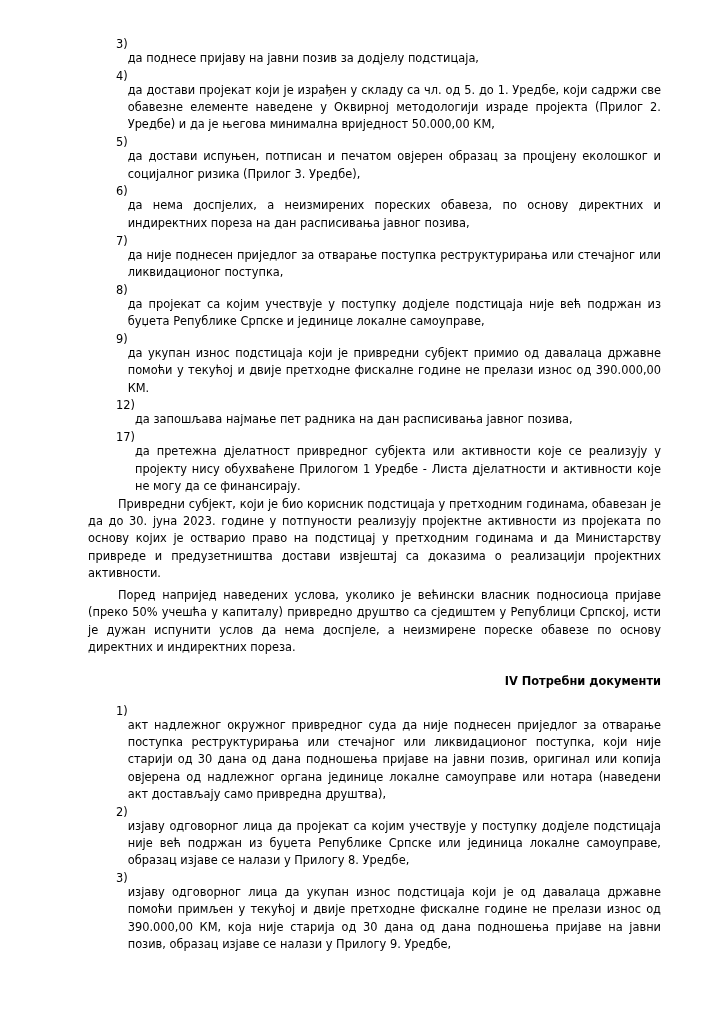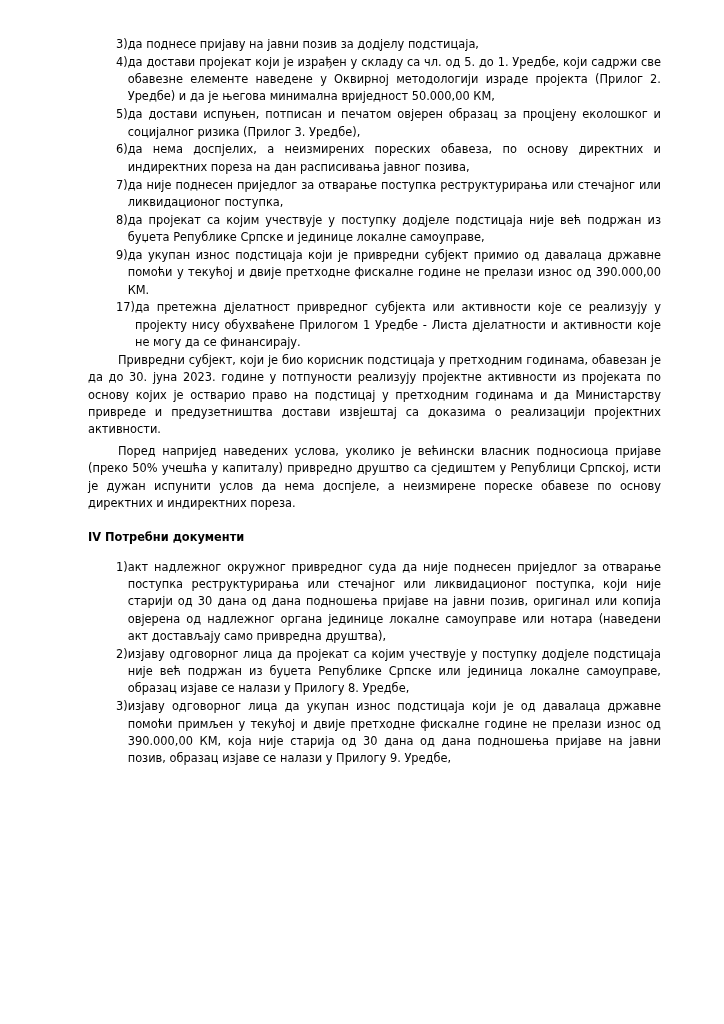--- a/index.html
+++ b/index.html
@@ -37,41 +37,42 @@
   .num-item .num {
     flex: 0 0 auto;
     text-align: left;
     white-space: pre;
     padding-left: 28px;
   }
   .num-item .txt {
     flex: 1 1 auto;
     text-align: justify;
     text-justify: inter-word;
+    margin-top: 14px;
   }
   .num-item .txt.nojust {
     text-align: left;
   }
   .plain-para {
     margin: 0 0 0.5px 0;
     text-indent: 30px;
     text-align: justify;
     text-justify: inter-word;
   }
   .sub-line {
     margin: 0;
     padding-left: 63px;
     text-align: left;
   }
   .section-head {
     font-weight: bold;
     font-size: 11.4px;
     margin: 17px 0 12px 0;
     padding-left: 0px;
-    text-align: left;
+    text-align: right;
   }
   .gap-xs { height: 4px; }
 </style>
 </head>
 <body>
 
 <div class="page">
   <div class="doc-body">
 
     <div class="num-item">
@@ -104,20 +105,24 @@
       <span class="txt">да пројекат са којим учествује у поступку додјеле подстицаја није већ подржан из буџета Републике Српске и јединице локалне самоуправе,</span>
     </div>
 
     <div class="num-item">
       <span class="num">9)</span>
       <span class="txt">да укупан износ подстицаја који је привредни субјект примио од давалаца државне помоћи у текућој и двије претходне фискалне године не прелази износ од 390.000,00 КМ.</span>
     </div>
 
 
 
+    <div class="num-item">
+      <span class="num">12)</span>
+      <span class="txt nojust">да запошљава најмање пет радника на дан расписивања јавног позива,</span>
+    </div>
 
 
     <div class="num-item">
       <span class="num">17)</span>
       <span class="txt">да претежна дјелатност привредног субјекта или активности које се реализују у пројекту нису обухваћене Прилогом 1 Уредбе - Листа дјелатности и активности које не могу да се финансирају.</span>
     </div>
 
     <p class="plain-para">Привредни субјект, који је био корисник подстицаја у претходним годинама, обавезан је да до 30. јуна 2023. године у потпуности реализују пројектне активности из пројеката по основу којих је остварио право на подстицај у претходним годинама и да Министарству привреде и предузетништва достави извјештај са доказима о реализацији пројектних активности.</p>
 
     <div class="gap-xs"></div>

